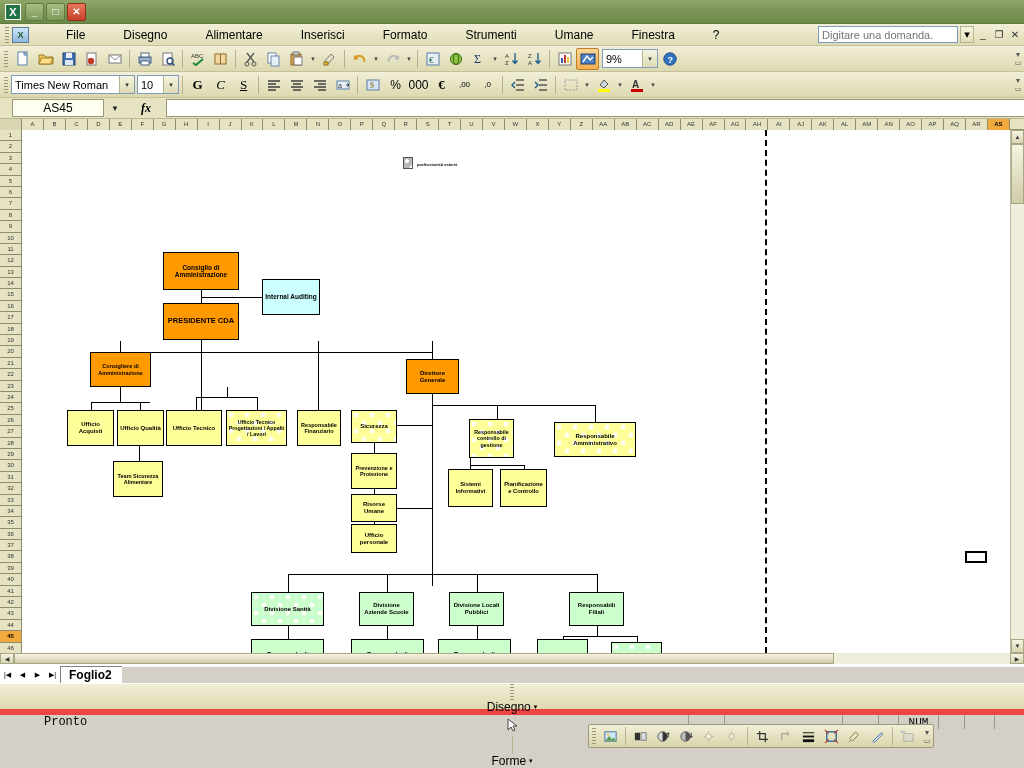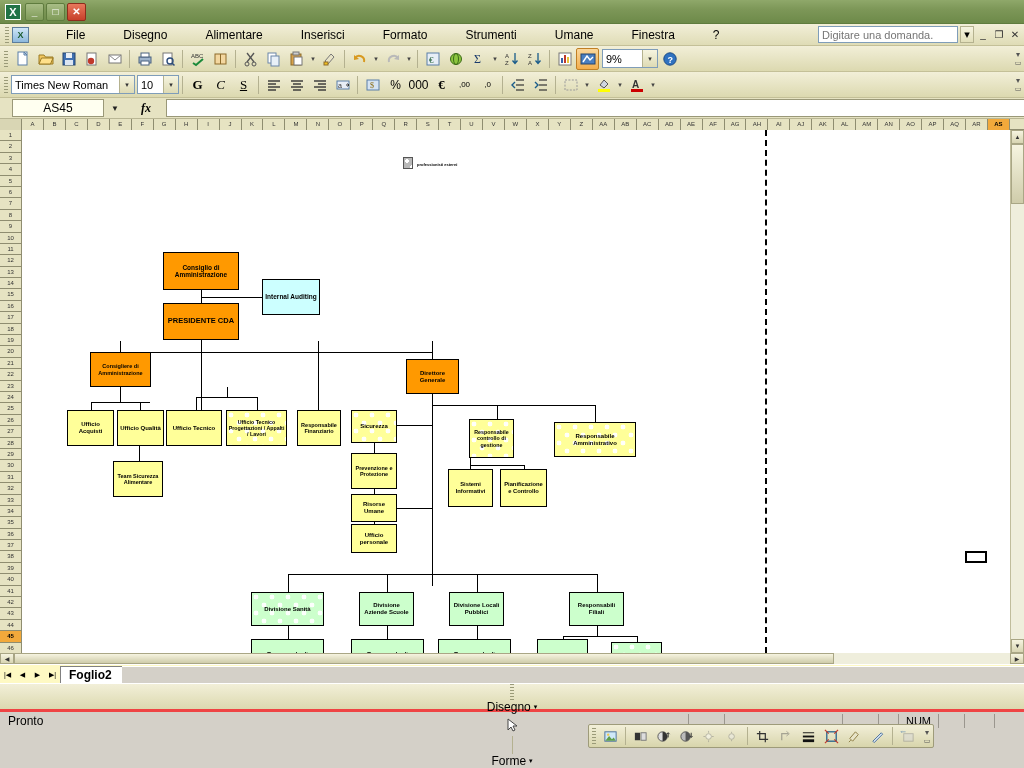--- a/index.html
+++ b/index.html
@@ -220,21 +220,21 @@
       radial-gradient(circle at 8px 9px, #fff 1.6px, transparent 1.8px);
     background-color:#b9b9b9; background-size:10px 12px;
   }
   #legend-text {
     position:absolute; font-size:4px; font-weight:bold;
     font-family:"Liberation Sans",sans-serif; color:#000; white-space:nowrap;
   }
 
   
   #tabbar {
-    height: 19px; background:#fef9c3; display:flex; align-items:flex-end;
+    height: 19px; background:#ffffff; display:flex; align-items:flex-end;
     border-top:1px solid #fff;
   }
   .navbtn {
     width:15px; height:16px; display:flex;align-items:center;justify-content:center;
     font-size:7px; color:#000; cursor:pointer;
   }
   .sheettab {
     height:17px; padding:0 10px 0 8px; background:#fff;
     font-size:12px; font-family:"Liberation Sans",sans-serif; font-weight:bold;
     display:flex;align-items:center; cursor:pointer;
@@ -260,22 +260,23 @@
   #pictoolbar {
     position:absolute; left:588px; top:724px; height:24px;
     background: linear-gradient(180deg,#f2efd8,#d8d5ac);
     border:1px solid #9e9b7a; display:flex; align-items:center;
     border-radius:2px; z-index:20;
   }
 
   
   #statusbar {
     height: 20px; background:#d4d0c8; display:flex; align-items:center;
-    border-top:3px solid #ef4444; font-size:12px;
-    font-family:Liberation Sans, sans-serif;
+    border-top:6px solid #ef4444; font-size:12px;
+    font-family:Liberation Mono, monospace;
+    padding-left:36px;
   }
   #statusbar .sb-cell { border-left:1px solid #9a968e; height:14px; display:flex;
     align-items:center; justify-content:center; font-size:11px; }
 
   svg { display:block; }
 </style>
 </head>
 <body>
 
 <div id="titlebar">

